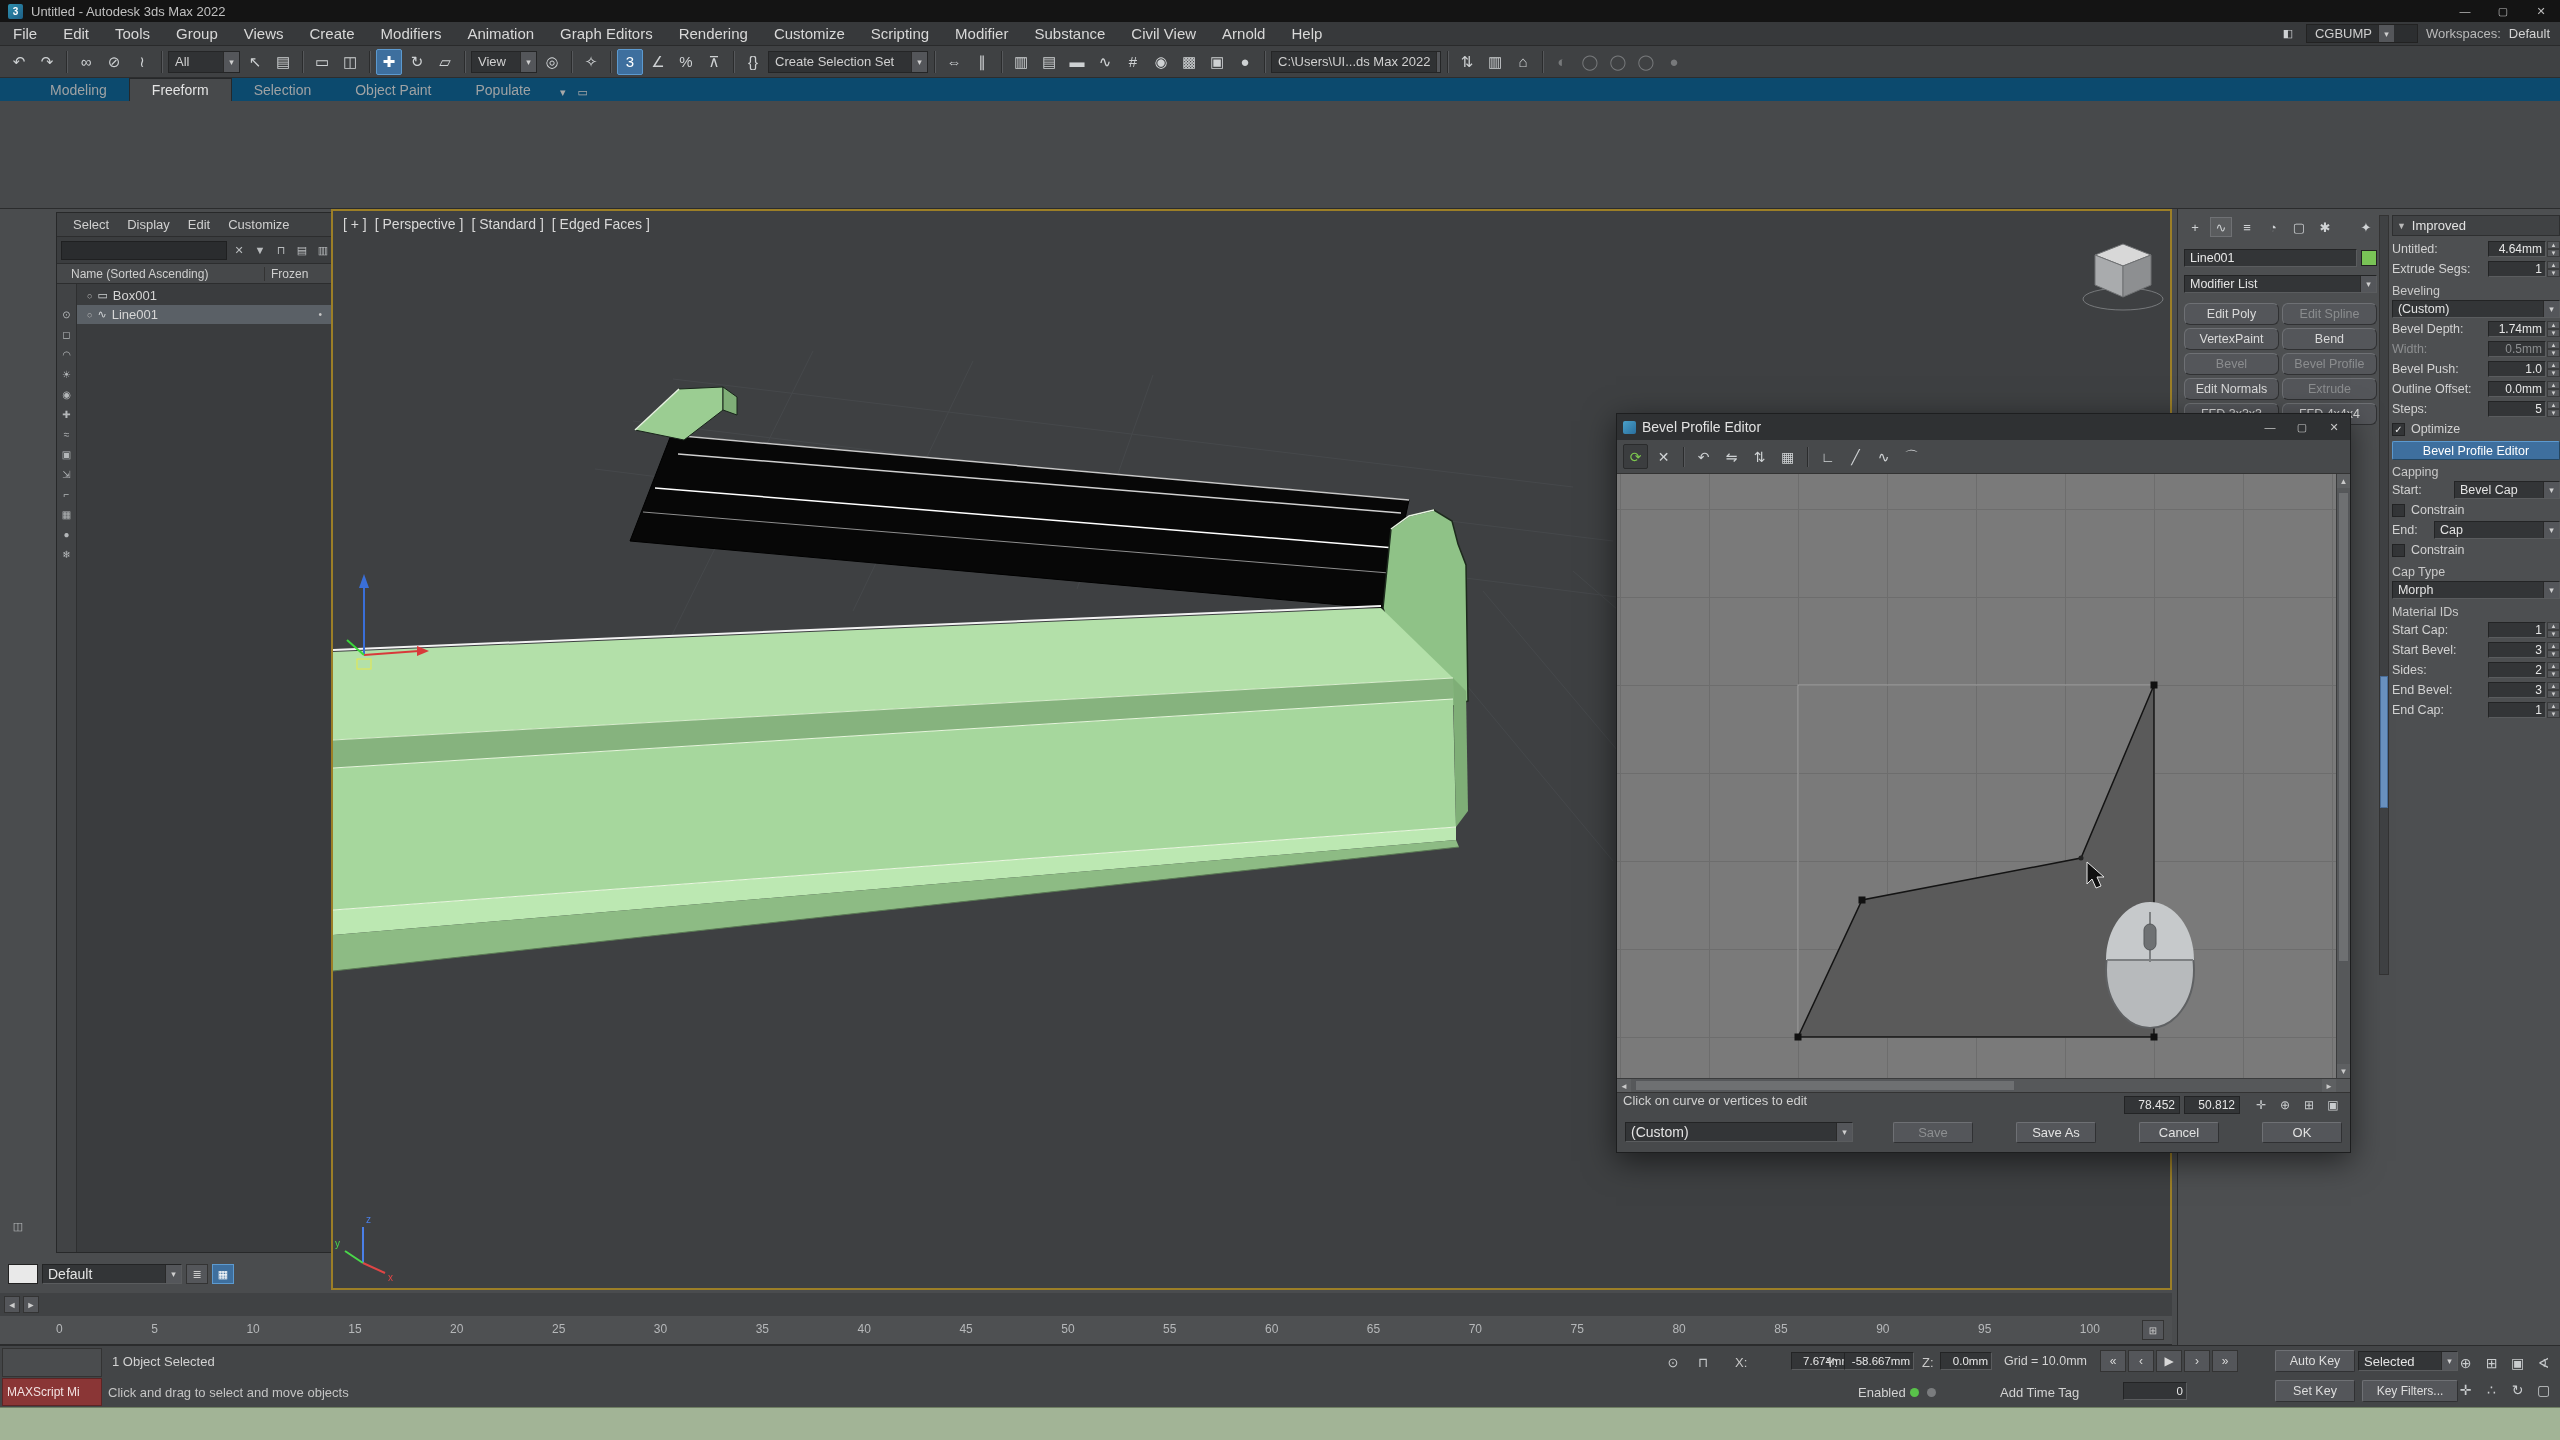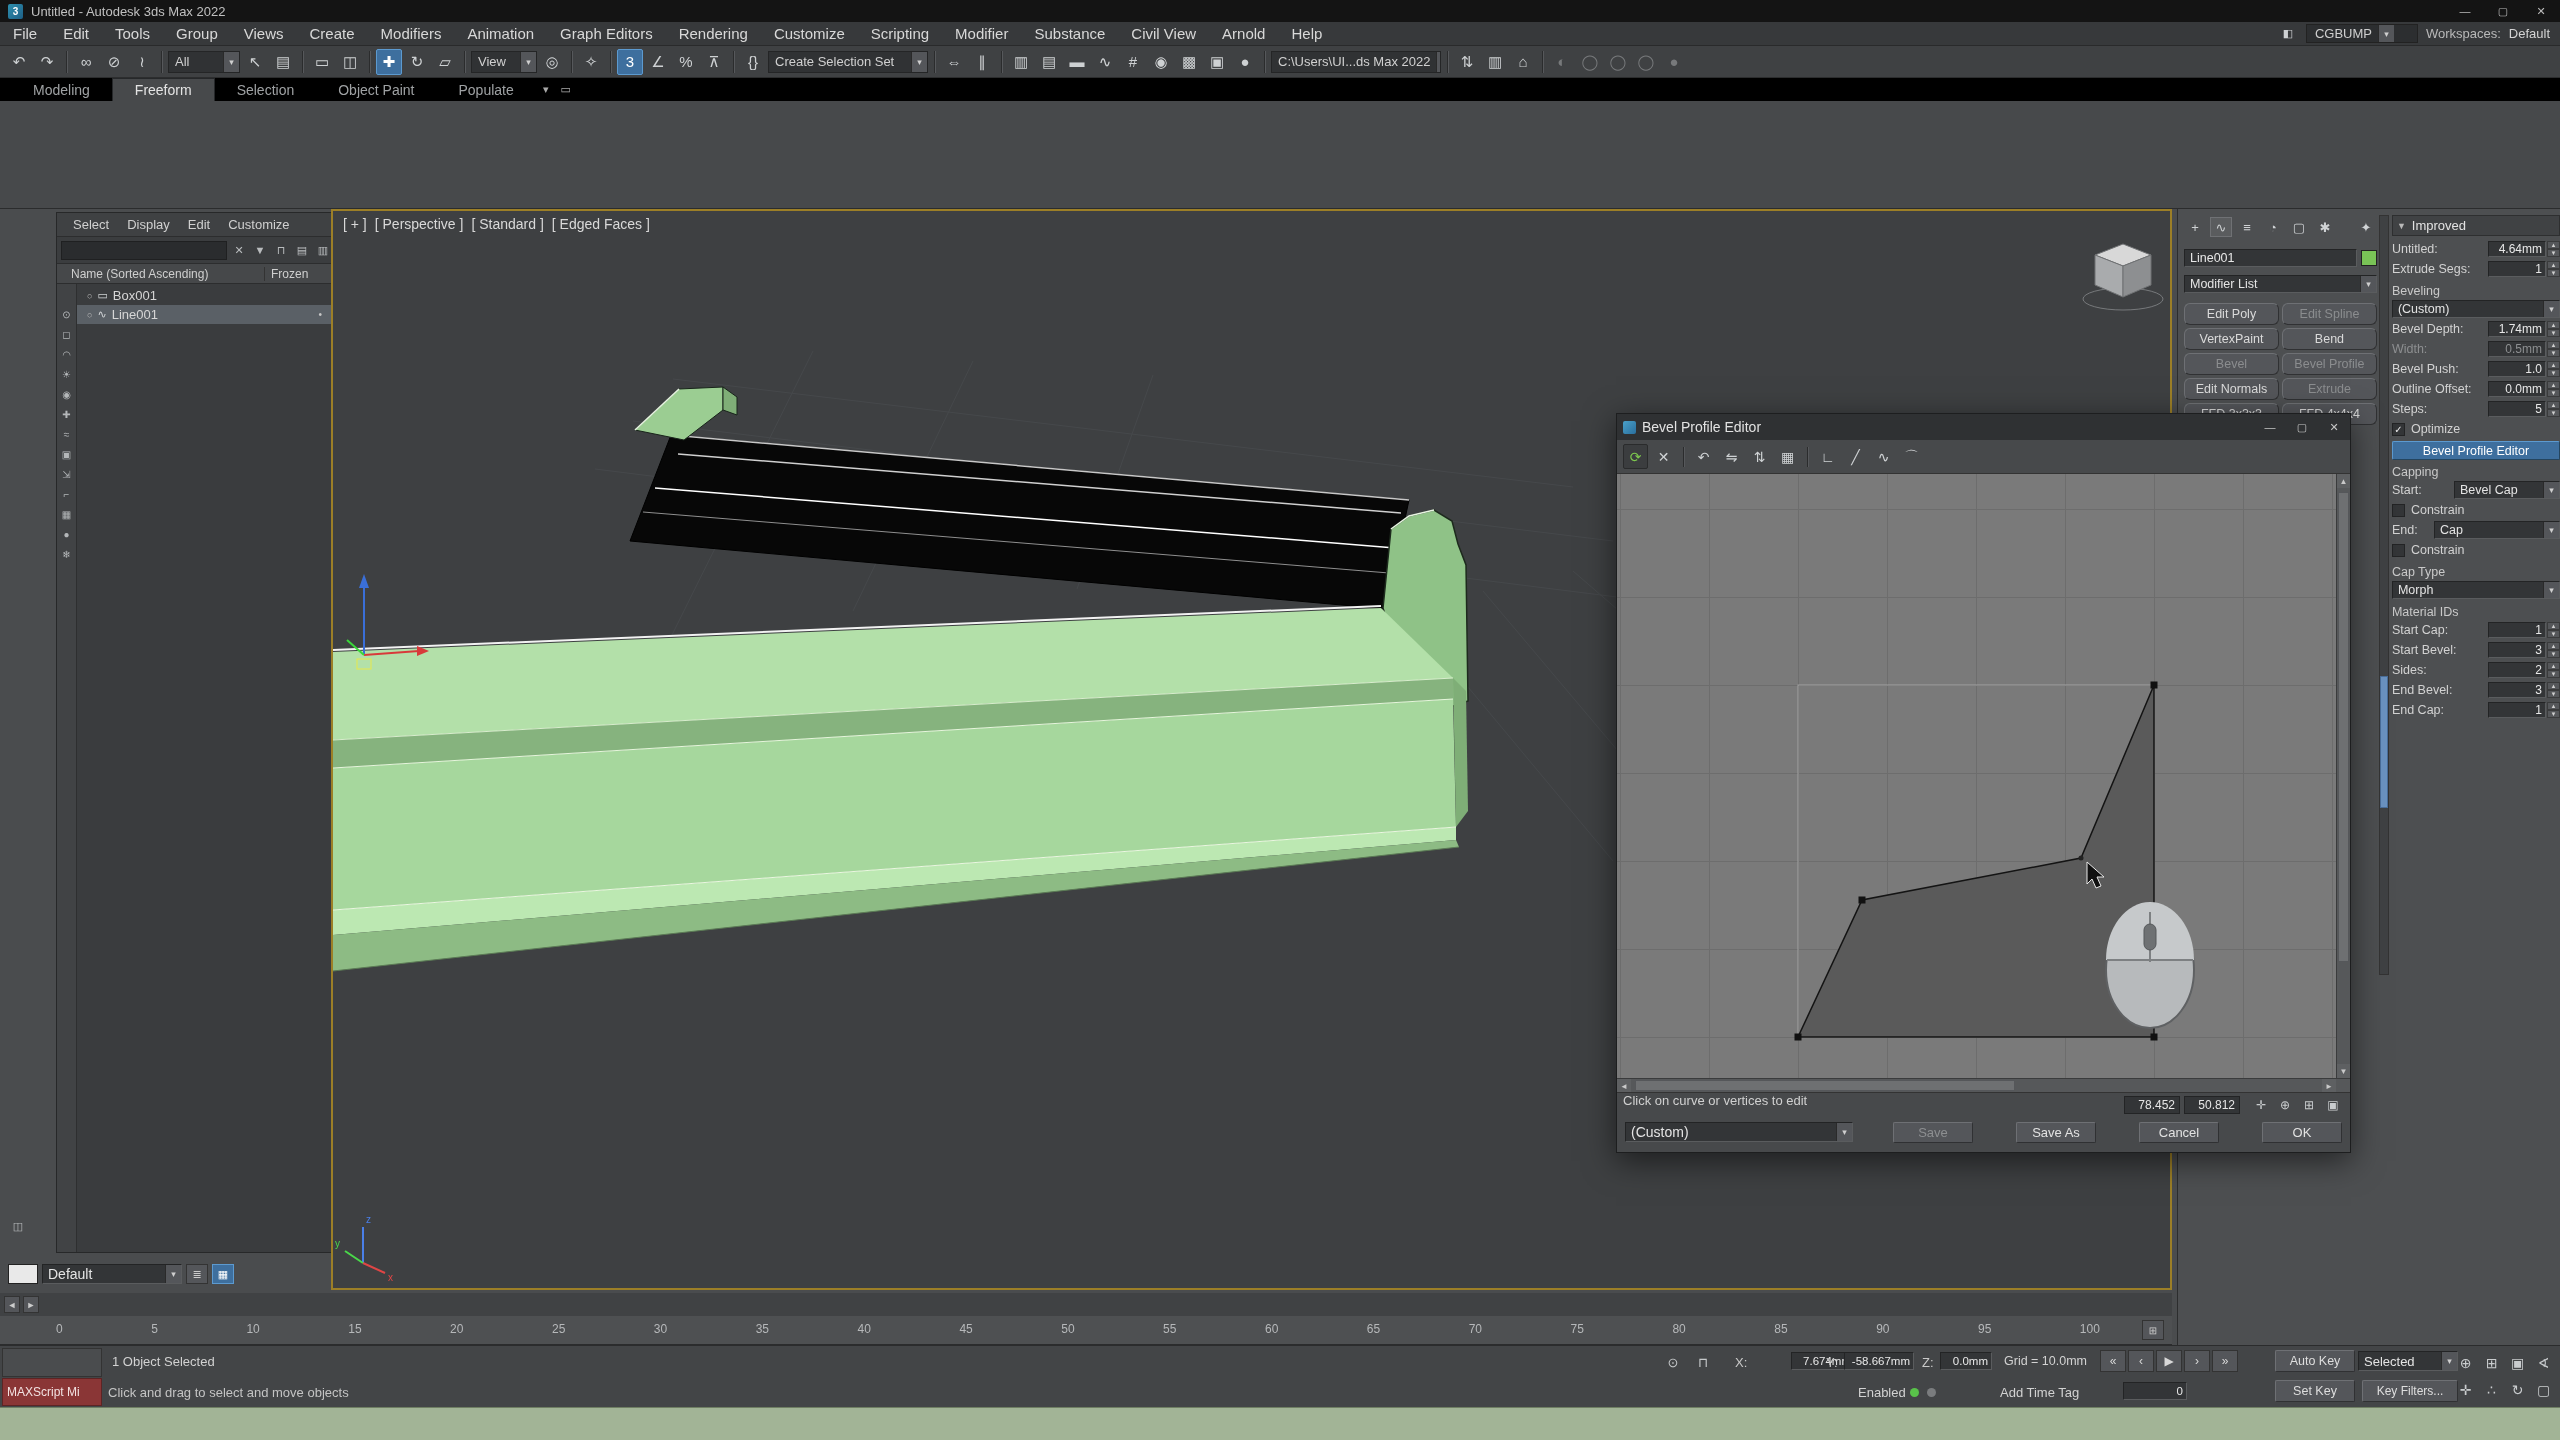--- a/index.html
+++ b/index.html
@@ -18,21 +18,21 @@
 .mini-combo .combo-arrow{height:17px}
 
 #main-toolbar{position:absolute;left:0;top:46px;width:2560px;height:32px;background:#3f4143;border-bottom:1px solid #2c2d2e;display:flex;align-items:center;padding-left:6px;gap:2px;z-index:5}
 .tb-icon{width:26px;height:26px;display:flex;align-items:center;justify-content:center;font-size:15px;color:#ced1d3;border:1px solid transparent;border-radius:2px;flex:none}
 .tb-icon.active{background:#3e6f9e;border-color:#5c9ad0;color:#fff}
 .tb-icon.disabled{color:#77797b}
 .tb-sep{width:1px;height:22px;background:#2b2c2d;box-shadow:1px 0 0 #56585b;margin:0 4px;flex:none}
 .tb-combo{height:22px;background:#303234;border:1px solid #242526;display:flex;align-items:center;font-size:13px;color:#d0d0d0;padding-left:6px;justify-content:space-between;flex:none;white-space:nowrap;overflow:hidden}
 .combo-arrow{width:16px;height:20px;display:flex;align-items:center;justify-content:center;background:#54565a;color:#cfcfcf;font-size:9px;margin-left:6px;border-left:1px solid #2a2a2a;flex:none}
 
-#ribbon-tabs{position:absolute;left:0;top:78px;width:2560px;height:23px;background:#000000;display:flex;align-items:center;padding-left:11px;font-size:14px;z-index:5}
+#ribbon-tabs{position:absolute;left:0;top:78px;width:2560px;height:23px;background:#0c4a6e;display:flex;align-items:flex-end;padding-left:28px;font-size:14px;z-index:5}
 .rtab{padding:3px 22px;color:#9fa2a4;white-space:nowrap}
 .rtab.active{background:#47494b;color:#e4e4e4;border:1px solid #26282a;border-bottom:none}
 .rtab-mini{width:20px;height:18px;display:flex;align-items:center;justify-content:center;color:#a9a9a9;font-size:11px}
 #ribbon-body{position:absolute;left:0;top:101px;width:2560px;height:108px;background:#47494b;border-bottom:1px solid #2b2c2d}
 
 #explorer{position:absolute;left:56px;top:212px;width:281px;height:1041px;background:#3a3c3e;border:1px solid #272829;display:flex;flex-direction:column;font-size:13px}
 .ex-menu{height:24px;display:flex;align-items:center;padding-left:8px;gap:2px;background:#3f4143;border-bottom:1px solid #2c2d2e}
 .ex-menu div{padding:0 8px;color:#d0d0d0}
 .ex-search-row{height:27px;display:flex;align-items:center;padding:0 4px;gap:3px;background:#3b3d3f;border-bottom:1px solid #2c2d2e}
 #explorer-search{flex:1;height:19px;background:#2a2c2e;border:1px solid #1f2021;color:#ddd;font-size:12px;padding:0 4px;font-family:inherit}

